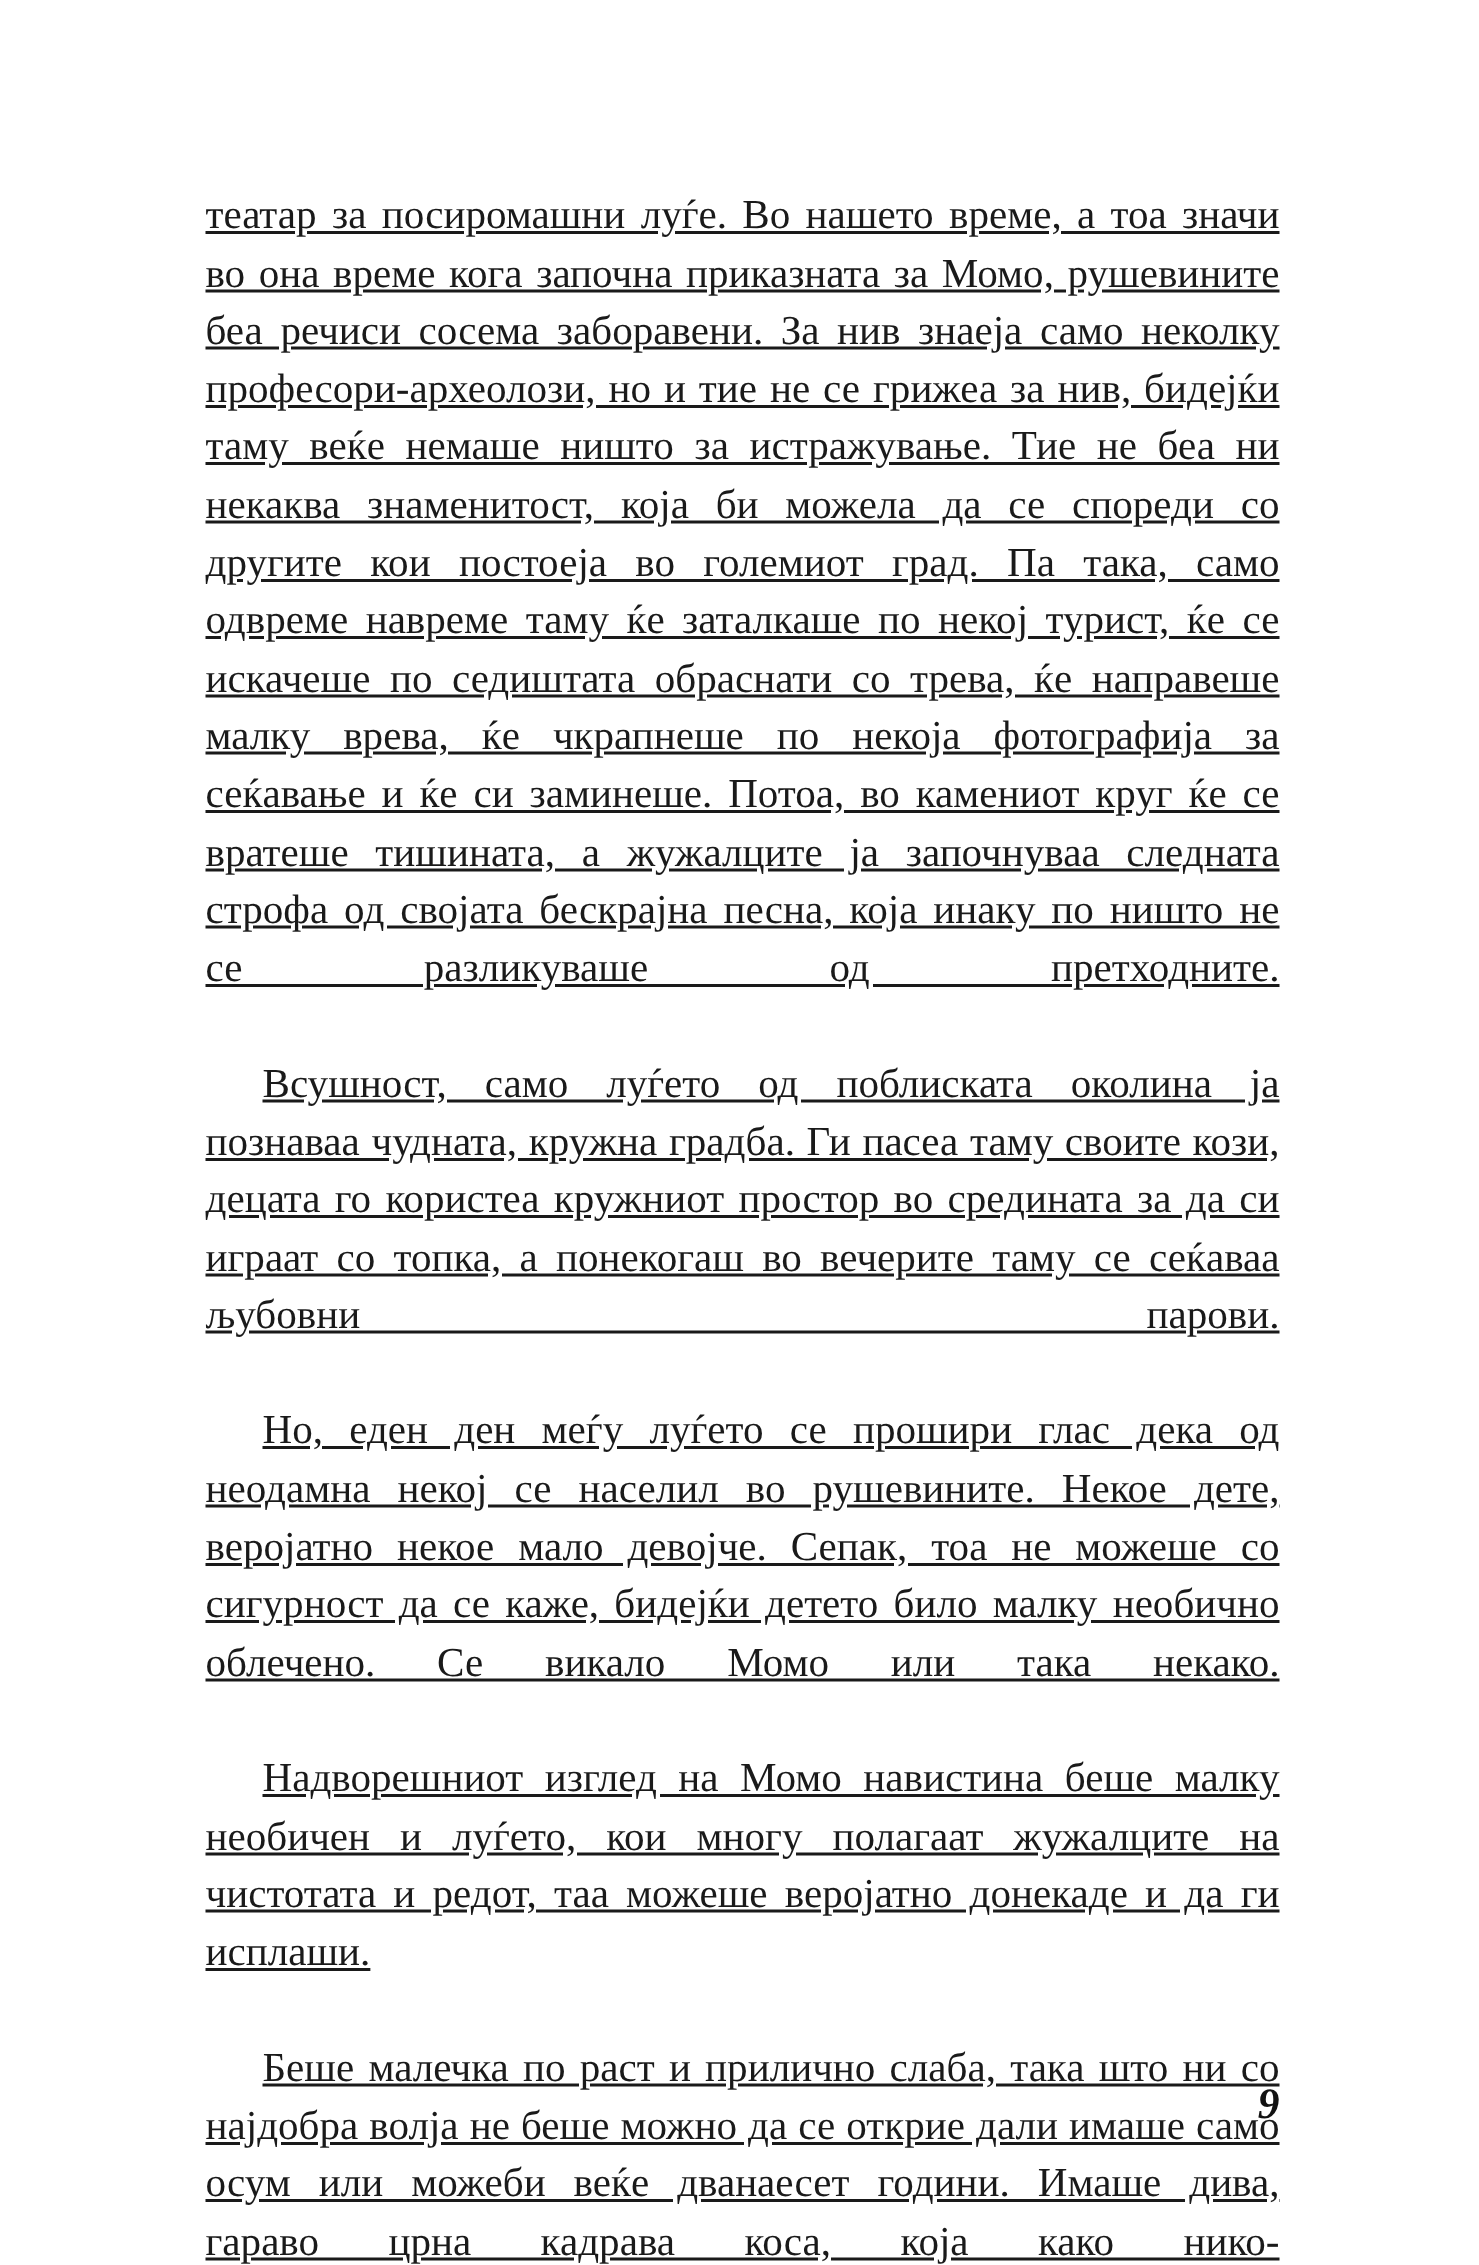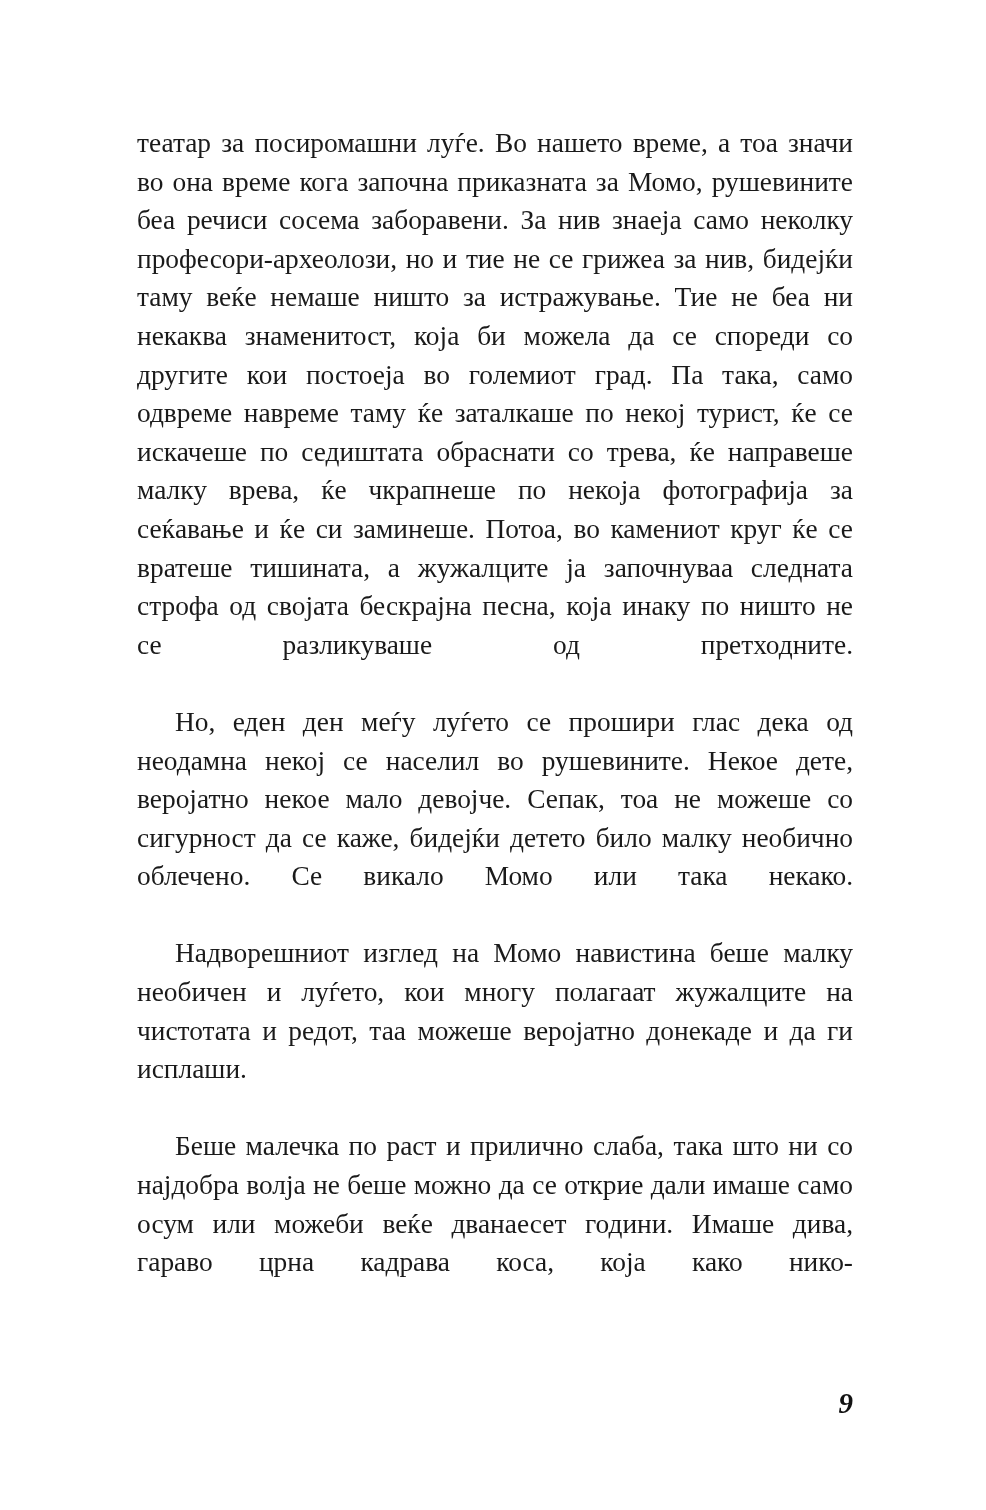--- a/index.html
+++ b/index.html
@@ -32,20 +32,21 @@
     -webkit-hyphens: none;
     hyphens: none;
     word-spacing: 0.01em;
   }
 
   .text-block p {
     margin: 0;
     padding: 0;
     text-indent: 38px;
     text-align: justify;
+    text-decoration: underline;
   }
 
   .text-block p.no-indent {
     text-indent: 0;
   }
 
   
   .text-block p::after {
     content: "";
     display: inline-block;
@@ -67,20 +68,21 @@
     letter-spacing: 0;
   }
 </style>
 </head>
 <body>
 
 <div class="page">
 
   <div class="text-block">
     <p class="no-indent">театар за посиромашни луѓе. Во нашето време, а тоа значи во она време кога започна приказната за Момо, рушевините беа речиси сосема заборавени. За нив знаеја само неколку професори-археолози, но и тие не се грижеа за нив, бидејќи таму веќе немаше ништо за истражување. Тие не беа ни некаква знаменитост, која би можела да се спореди со другите кои постоеја во големиот град. Па така, само одвреме навреме таму ќе заталкаше по некој турист, ќе се искачеше по седиштата обраснати со трева, ќе направеше малку врева, ќе чкрапнеше по некоја фотографија за сеќавање и ќе си заминеше. Потоа, во камениот круг ќе се вратеше тишината, а жужалците ја започнуваа следната строфа од својата бескрајна песна, која инаку по ништо не се разликуваше од претходните.</p>
+    <p>Всушност, само луѓето од поблиската околина ја познаваа чудната, кружна градба. Ги пасеа таму своите кози, децата го користеа кружниот простор во средината за да си играат со топка, а понекогаш во вечерите таму се сеќаваа љубовни парови.</p>
     <p>Но, еден ден меѓу луѓето се прошири глас дека од неодамна некој се населил во рушевините. Некое дете, веројатно некое мало девојче. Сепак, тоа не можеше со сигурност да се каже, бидејќи детето било малку необично облечено. Се викало Момо или така некако.</p>
     <p>Надворешниот изглед на Момо навистина беше малку необичен и луѓето, кои многу полагаат жужалците на чистотата и редот, таа можеше веројатно донекаде и да ги исплаши.</p>
     <p>Беше малечка по раст и прилично слаба, така што ни со најдобра волја не беше можно да се открие дали имаше само осум или можеби веќе дванаесет години. Имаше дива, гараво црна кадрава коса, која како нико-</p>
   </div>
 
   <div class="folio">9</div>
 
 </div>
 
 </body></html>

